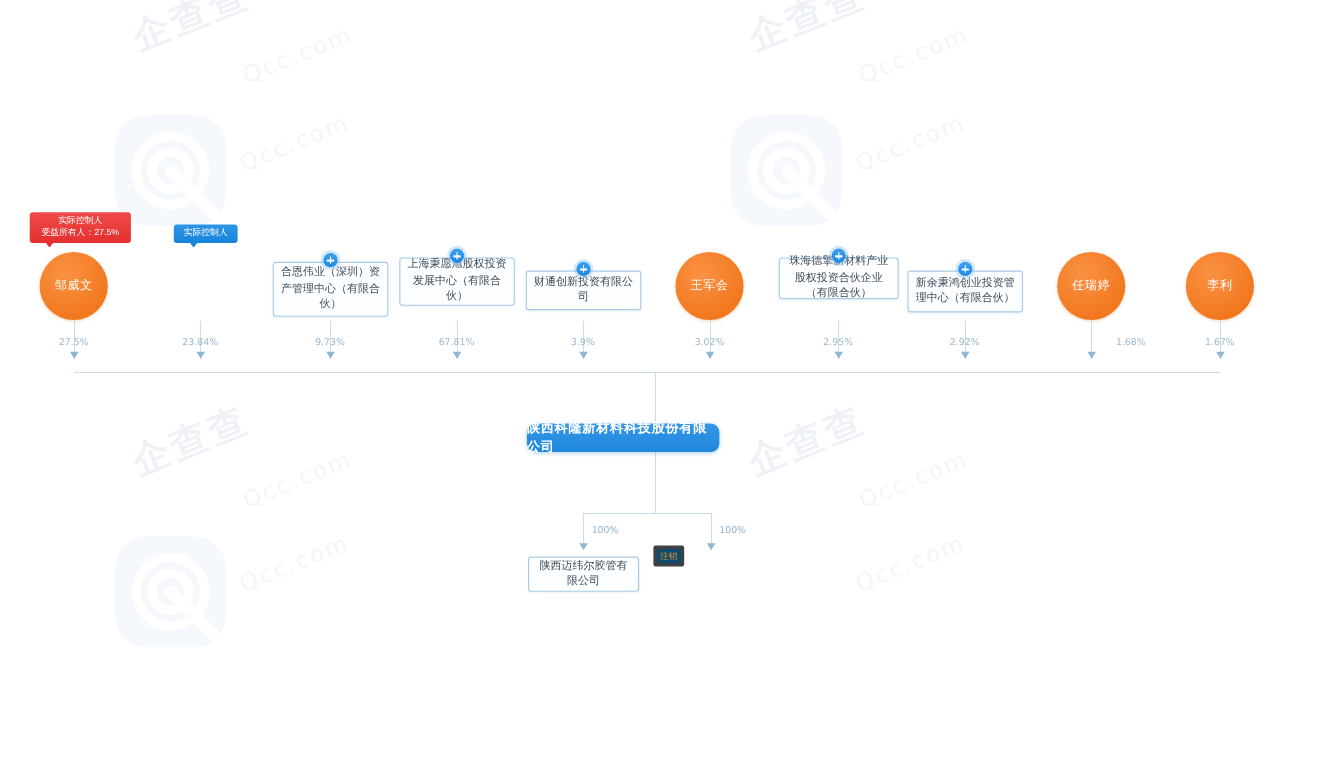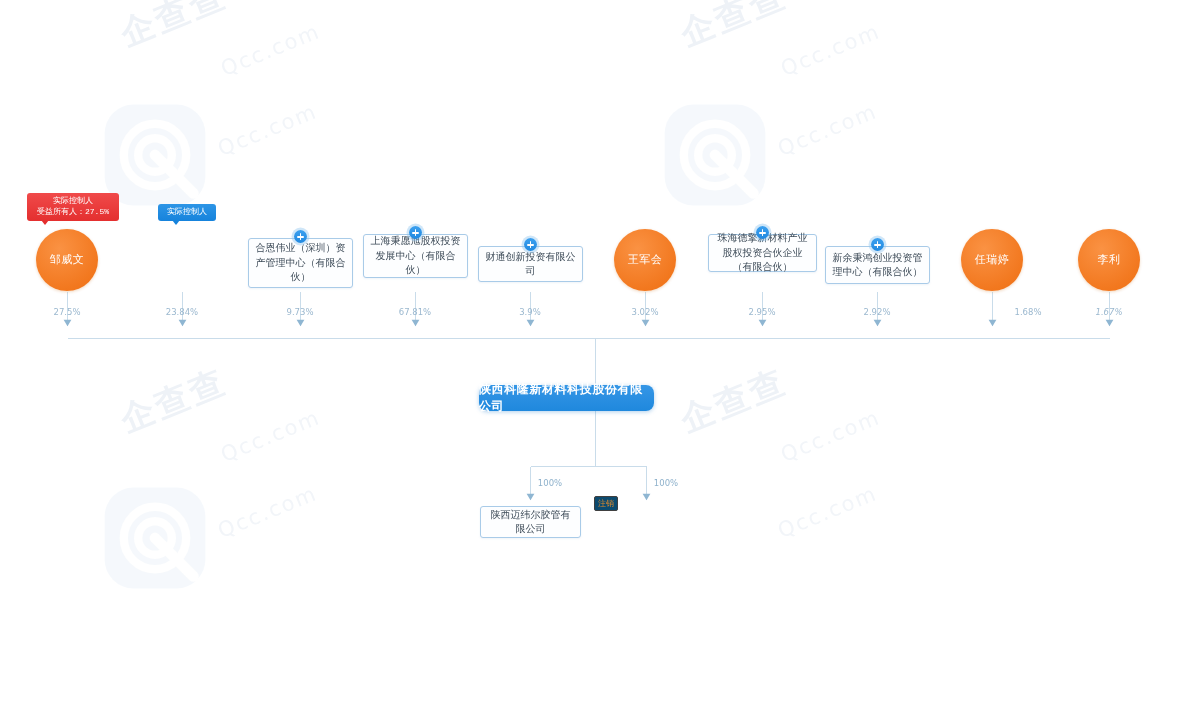--- a/index.html
+++ b/index.html
@@ -59,34 +59,34 @@
     font-size:12px;letter-spacing:.6px;font-weight:700;
     box-shadow:0 1px 4px rgba(30,120,200,.35);
     font-family:"DejaVu Sans","Liberation Sans",sans-serif;
   }
 
   
   .badge-ctrl{
     position:absolute;z-index:5;
     padding:3px 5px;border-radius:3px;
     color:#fff;font-size:8px;line-height:1.35;text-align:center;white-space:nowrap;
-    font-family:Liberation Mono, monospace;
+    font-family:Liberation Sans, sans-serif;
   }
   .badge-ctrl.red{background:#ec3b3b;background:linear-gradient(180deg,#f04a4a,#e42f2f);}
   .badge-ctrl.blue{background:#1f8ae0;background:linear-gradient(180deg,#2d95e6,#1683dc);}
   .badge-ctrl .tail{
     position:absolute;bottom:-4px;left:14px;width:0;height:0;
     border-left:4px solid transparent;border-right:4px solid transparent;
   }
   .badge-ctrl.red .tail{border-top:5px solid #e42f2f;}
   .badge-ctrl.blue .tail{border-top:5px solid #1683dc;}
 
   .badge-status{
     position:absolute;z-index:6;
-    border:1px solid #404040;background:#0c4a6e;color:#e08a2c;
+    border:3px solid #404040;background:#0c4a6e;color:#e08a2c;
     font-size:8px;padding:1px 3px;border-radius:2px;white-space:nowrap;
     font-family:"DejaVu Sans","Liberation Sans",sans-serif;
   }
 
   
   .plus-btn{
     position:absolute;z-index:6;width:13px;height:13px;border-radius:50%;
     background:#2e95e8;background:linear-gradient(180deg,#3ba0ef,#2189e0);
     box-shadow:0 0 0 2.5px rgba(140,195,238,.42);
     cursor:pointer;
@@ -242,21 +242,21 @@
   <div class="pct" style="left:877px;top:307px;">2.92%</div>
 
   <div class="node circle-node" style="left:961px;top:229px;">
     <span>任瑞婷</span>
   </div>
   <div class="pct" style="left:992px;top:307px;margin-left:36px;">1.68%</div>
 
   <div class="node circle-node" style="left:1078px;top:229px;">
     <span>李利</span>
   </div>
-  <div class="pct" style="left:1109px;top:307px;font-style:italic;">1.67%</div>
+  <div class="pct" style="left:1109px;top:307px;">1.67%</div>
 
   <div class="node company-node" style="left:479px;top:385px;width:175px;height:26px;border-radius:8px;">
     <span>陕西科隆新材料科技股份有限公司</span>
   </div>
 
   <div class="pct sub" style="left:530px;top:478px;">100%</div>
   <div class="node box-node" style="left:480px;top:506px;width:101px;height:32px;">
     <span>陕西迈纬尔胶管有限公司</span>
   </div>
 

